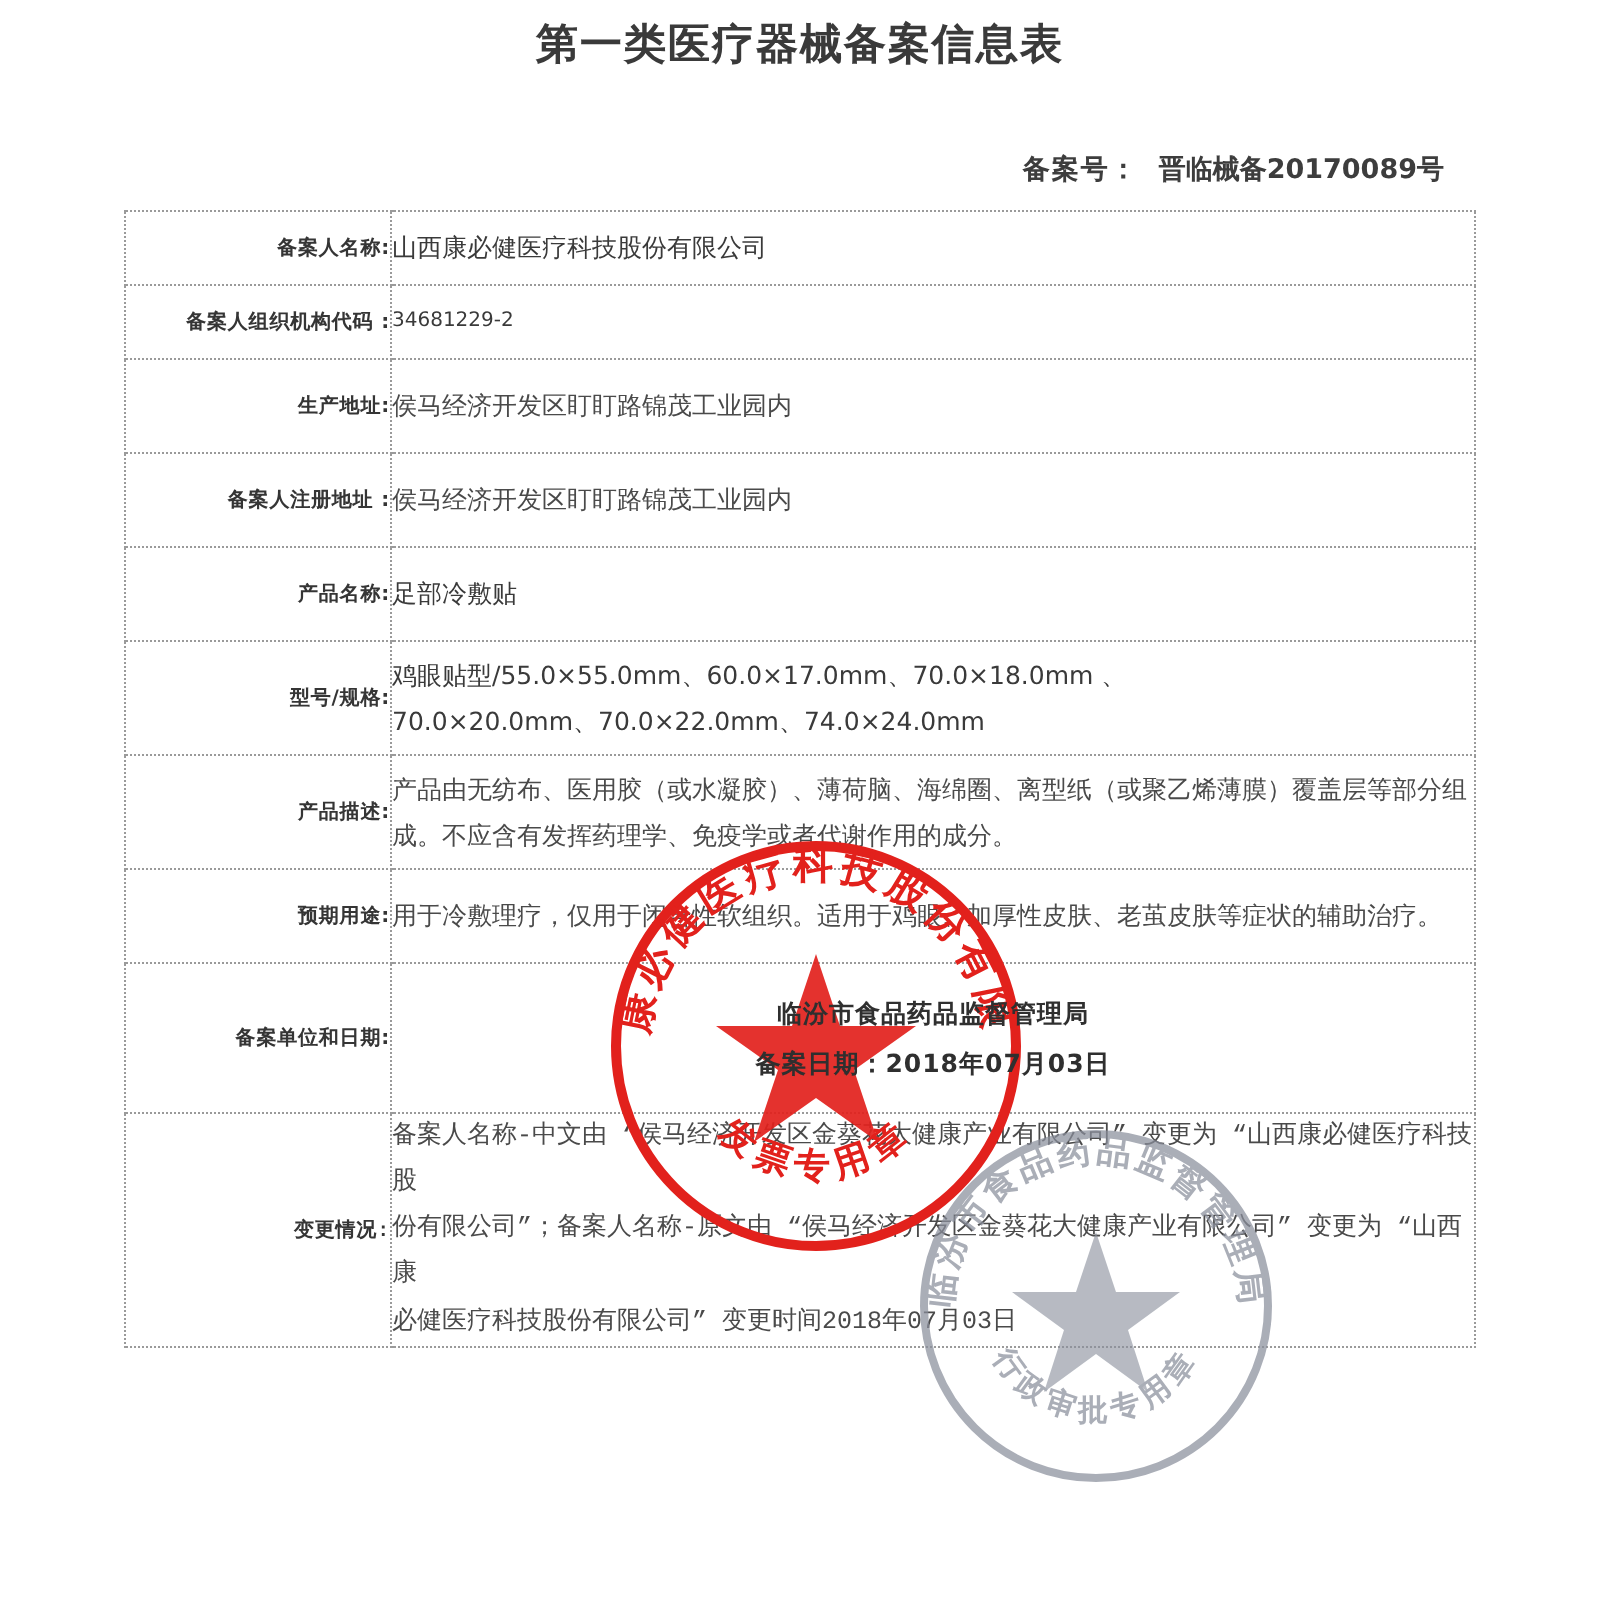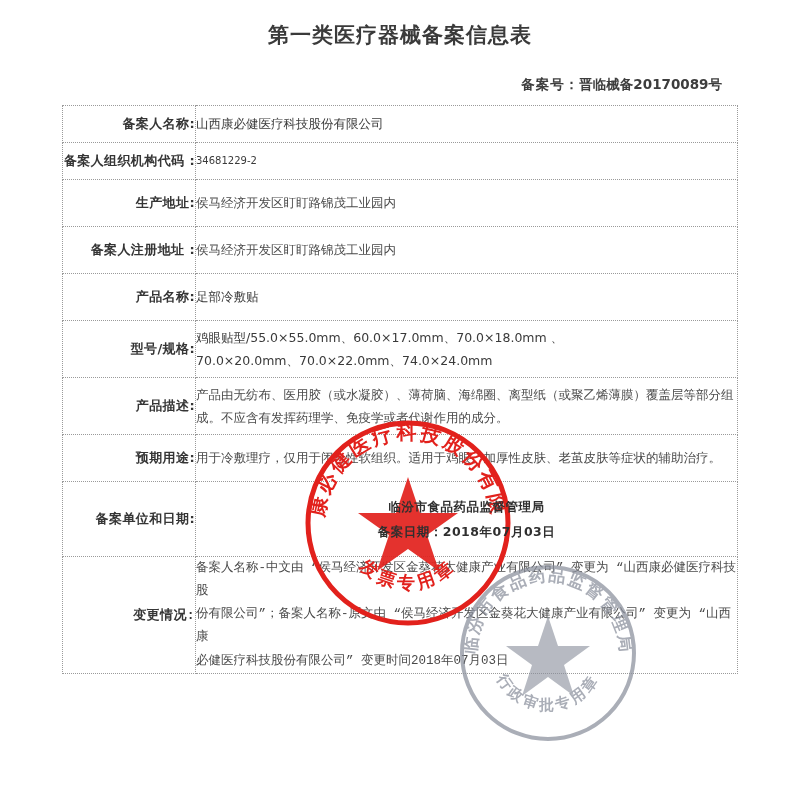--- a/index.html
+++ b/index.html
@@ -12,21 +12,21 @@
     height: 800px;
     position: relative;
     font-family: "DejaVu Sans", "Liberation Sans", sans-serif;
     color: #2b2b2b;
     overflow: hidden;
   }
 
   
   .doc-title {
     position: absolute;
-    top: 21px;
+    top: 8px;
     left: 0;
     width: 800px;
     text-align: center;
     font-size: 21px;
     font-weight: 700;
     letter-spacing: 1px;
     color: #3a3a3a;
   }
 
   
@@ -36,41 +36,41 @@
     left: 0;
     width: 800px;
     text-align: right;
     padding-right: 78px;
     box-sizing: border-box;
     font-size: 13.5px;
     font-weight: 700;
     color: #3d3d3d;
   }
   .record-no-line .rn-label { letter-spacing: 1px; }
-  .record-no-line .rn-value { }
+  .record-no-line .rn-value { margin-left: 10px; }
 
   
   .info-table {
     position: absolute;
     left: 62px;
     top: 105px;
     width: 676px;
     border-collapse: collapse;
     table-layout: fixed;
   }
   .info-table td {
     border: 1px dotted #9a9a9a;
     padding: 0;
     vertical-align: middle;
   }
   .cell-label {
     width: 132px;
     text-align: right;
     padding: 6px 4px 6px 4px;
-    font-size: 13px;
+    font-size: 10px;
     font-weight: 700;
     color: #353535;
     letter-spacing: 0.4px;
     white-space: nowrap;
   }
   .cell-value {
     padding: 6px 6px 6px 7px;
     font-size: 12.5px;
     color: #3a3a3a;
     line-height: 1.85;

